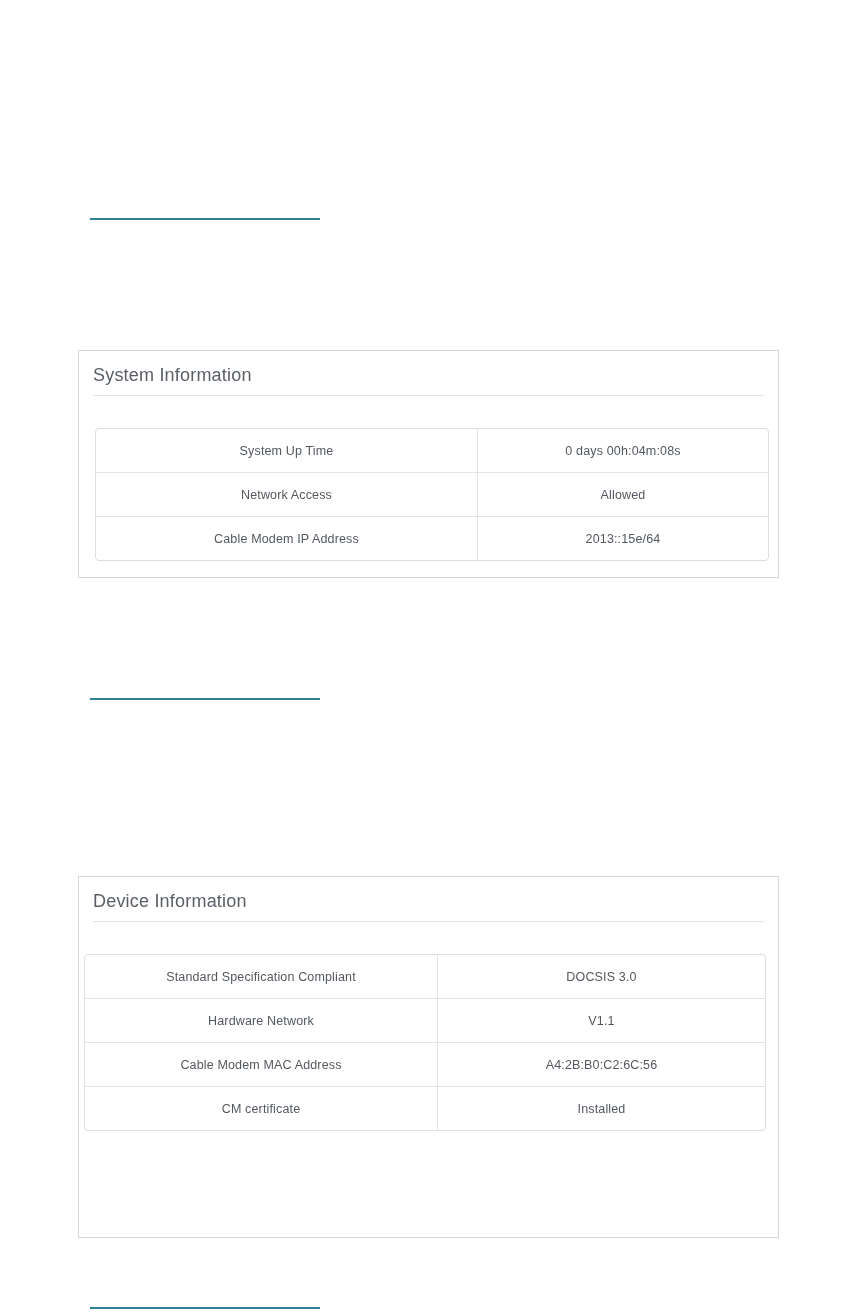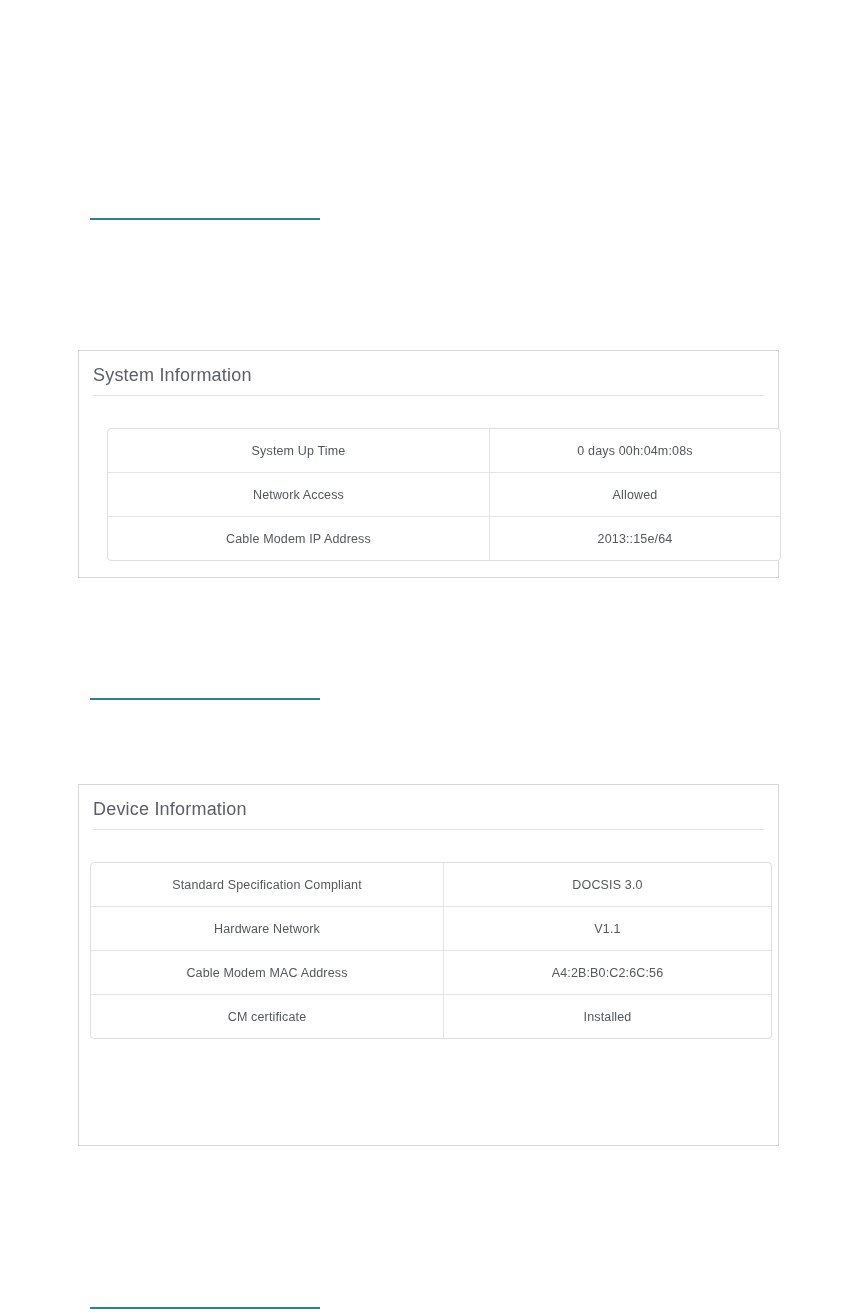--- a/index.html
+++ b/index.html
@@ -32,21 +32,21 @@
   
   .panel {
     position: absolute;
     left: 78px;
     width: 701px;
     box-sizing: border-box;
     border: 1px solid #d5d7da;
     background: #ffffff;
   }
   #panel-system { top: 350px; height: 228px; }
-  #panel-device { top: 784px; height: 362px; }
+  #panel-device { top: 876px; height: 362px; }
 
   .panel-title {
     font-size: 18px;
     color: #5a5f66;
     letter-spacing: 0.2px;
     padding: 14px 0 0 14px;
     line-height: 20px;
   }
   .panel-title-rule {
     margin: 10px 14px 0 14px;
@@ -59,25 +59,25 @@
     border-collapse: separate;
     border-spacing: 0;
     table-layout: fixed;
     margin-top: 32px;
     border: 1px solid #dcdee0;
     border-radius: 4px;
     overflow: hidden;
     background: #fff;
   }
   #table-system {
-    margin-left: 28px;
+    margin-left: 16px;
     width: 674px;
   }
   #table-device {
-    margin-left: 11px;
+    margin-left: 5px;
     width: 682px;
   }
   .info-table td {
     height: 43px;
     font-size: 12.5px;
     color: #53585e;
     text-align: center;
     vertical-align: middle;
     border-top: 1px solid #e3e5e7;
     padding: 0 6px;

